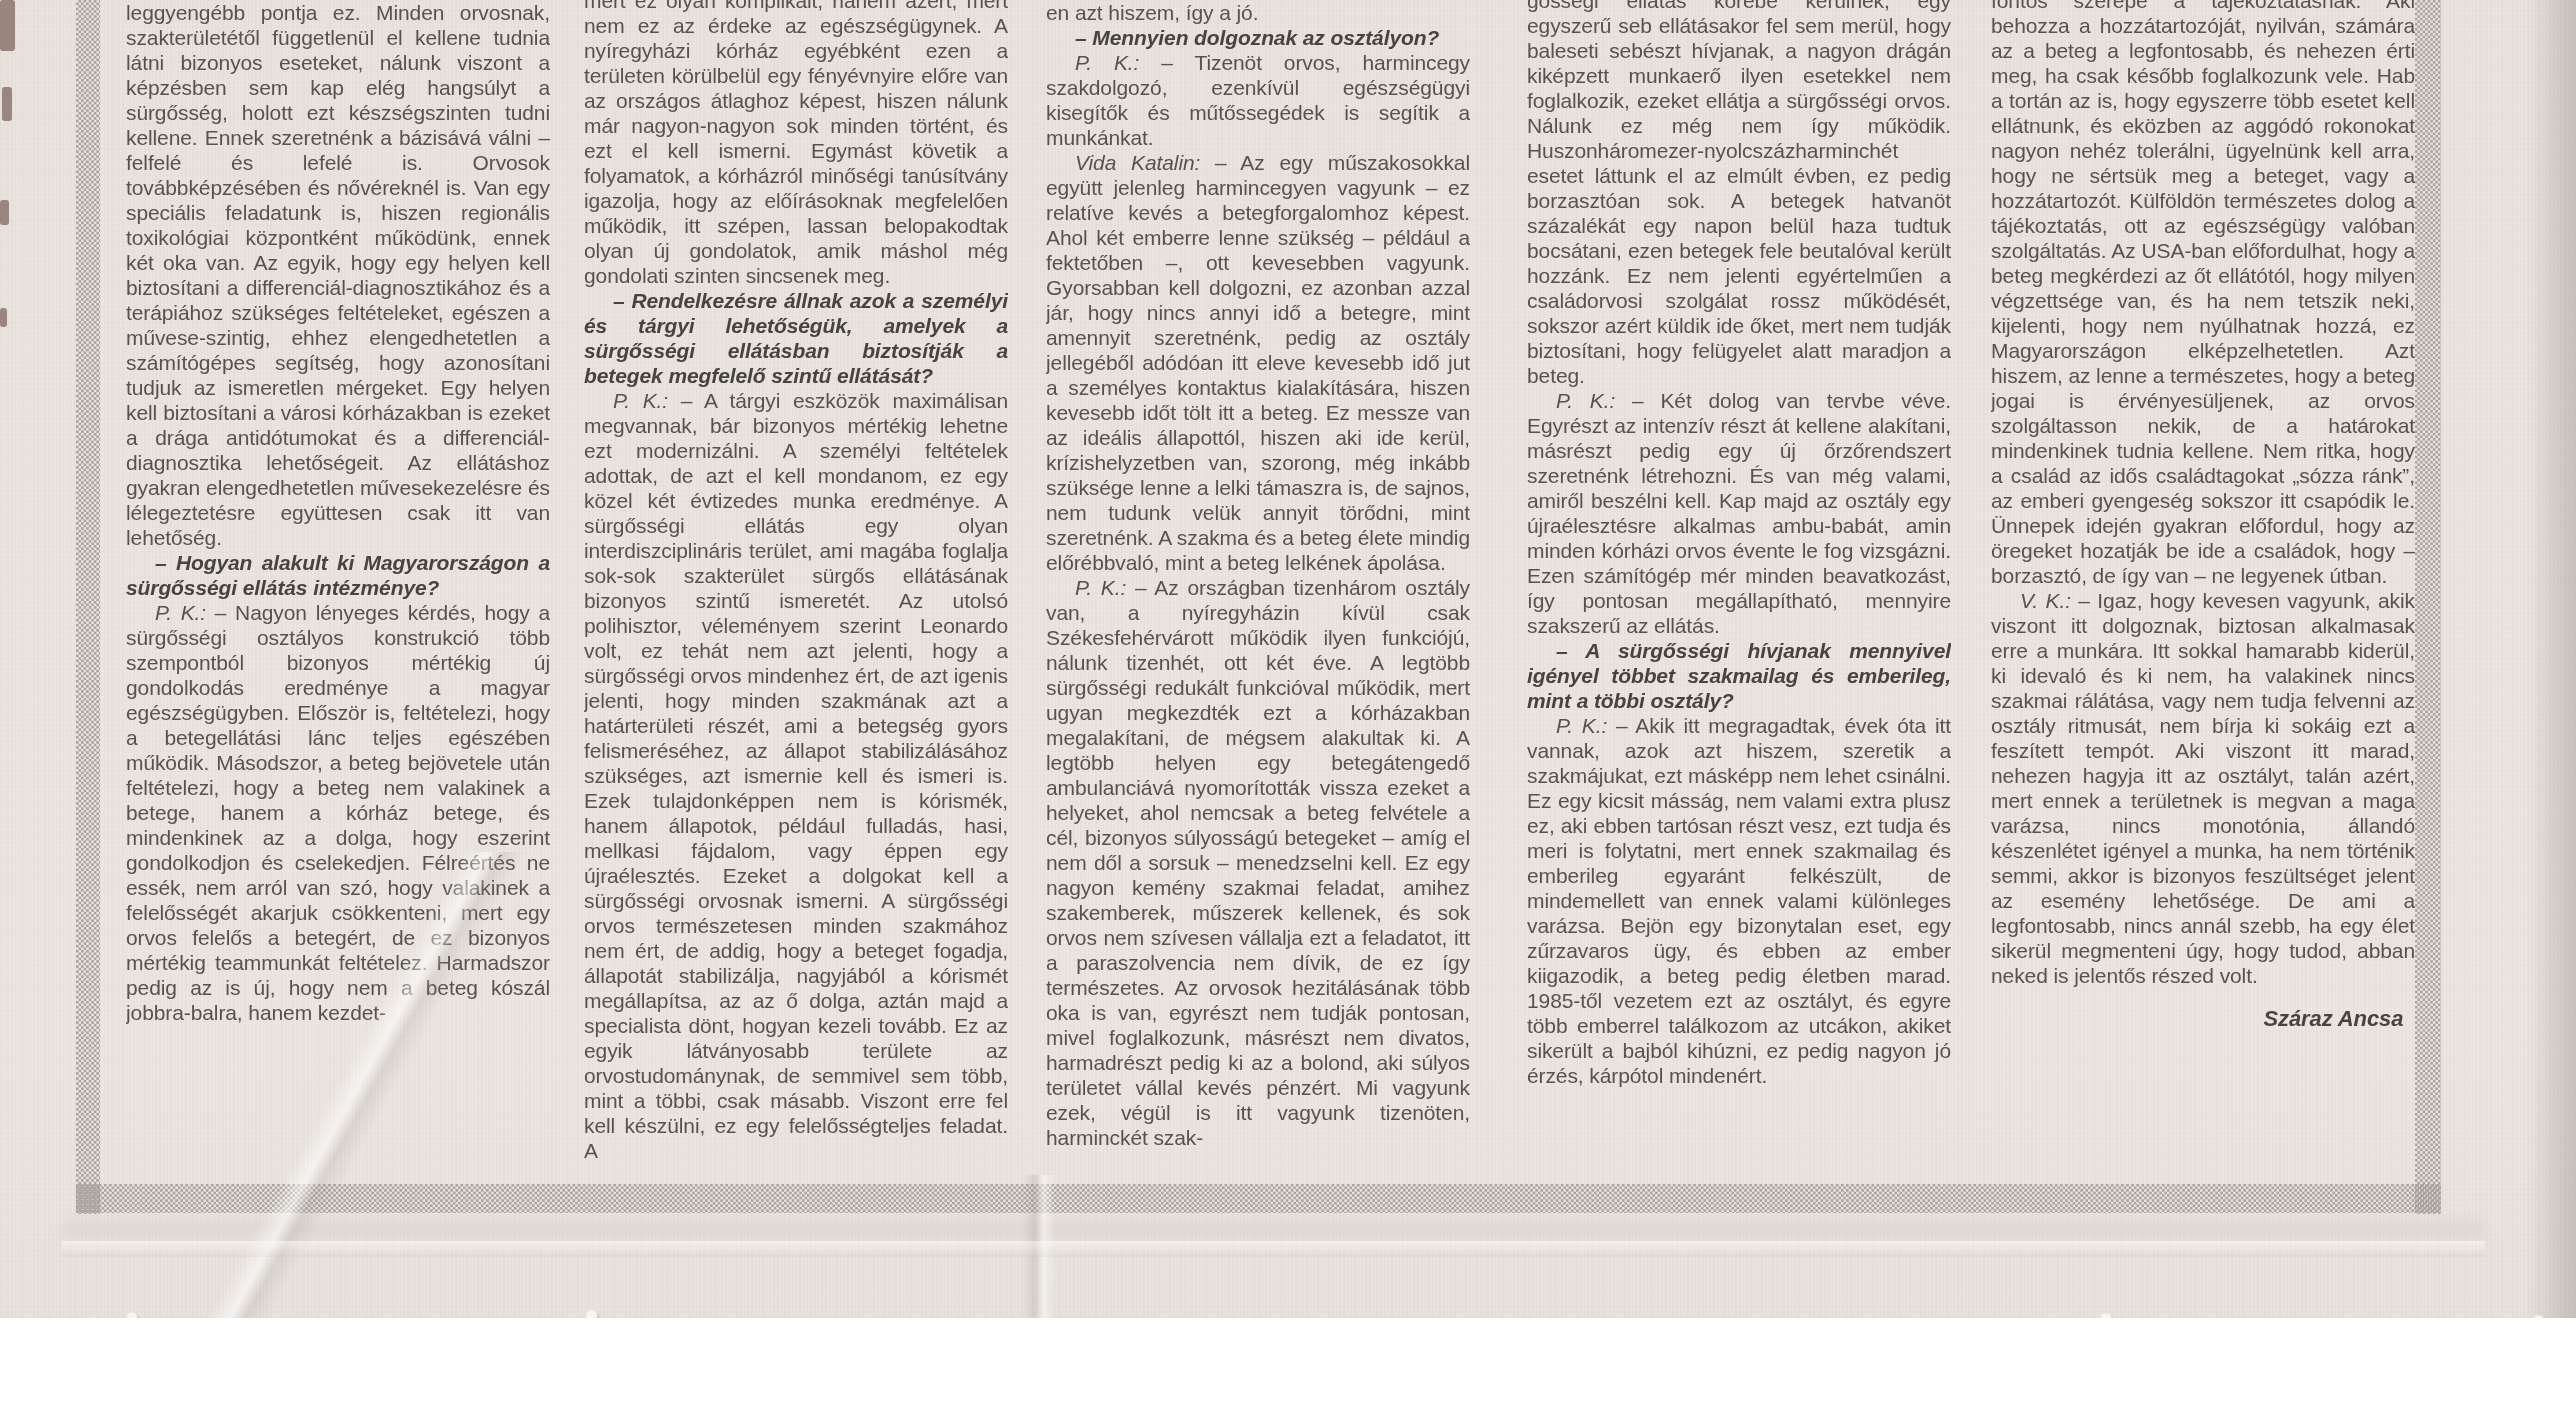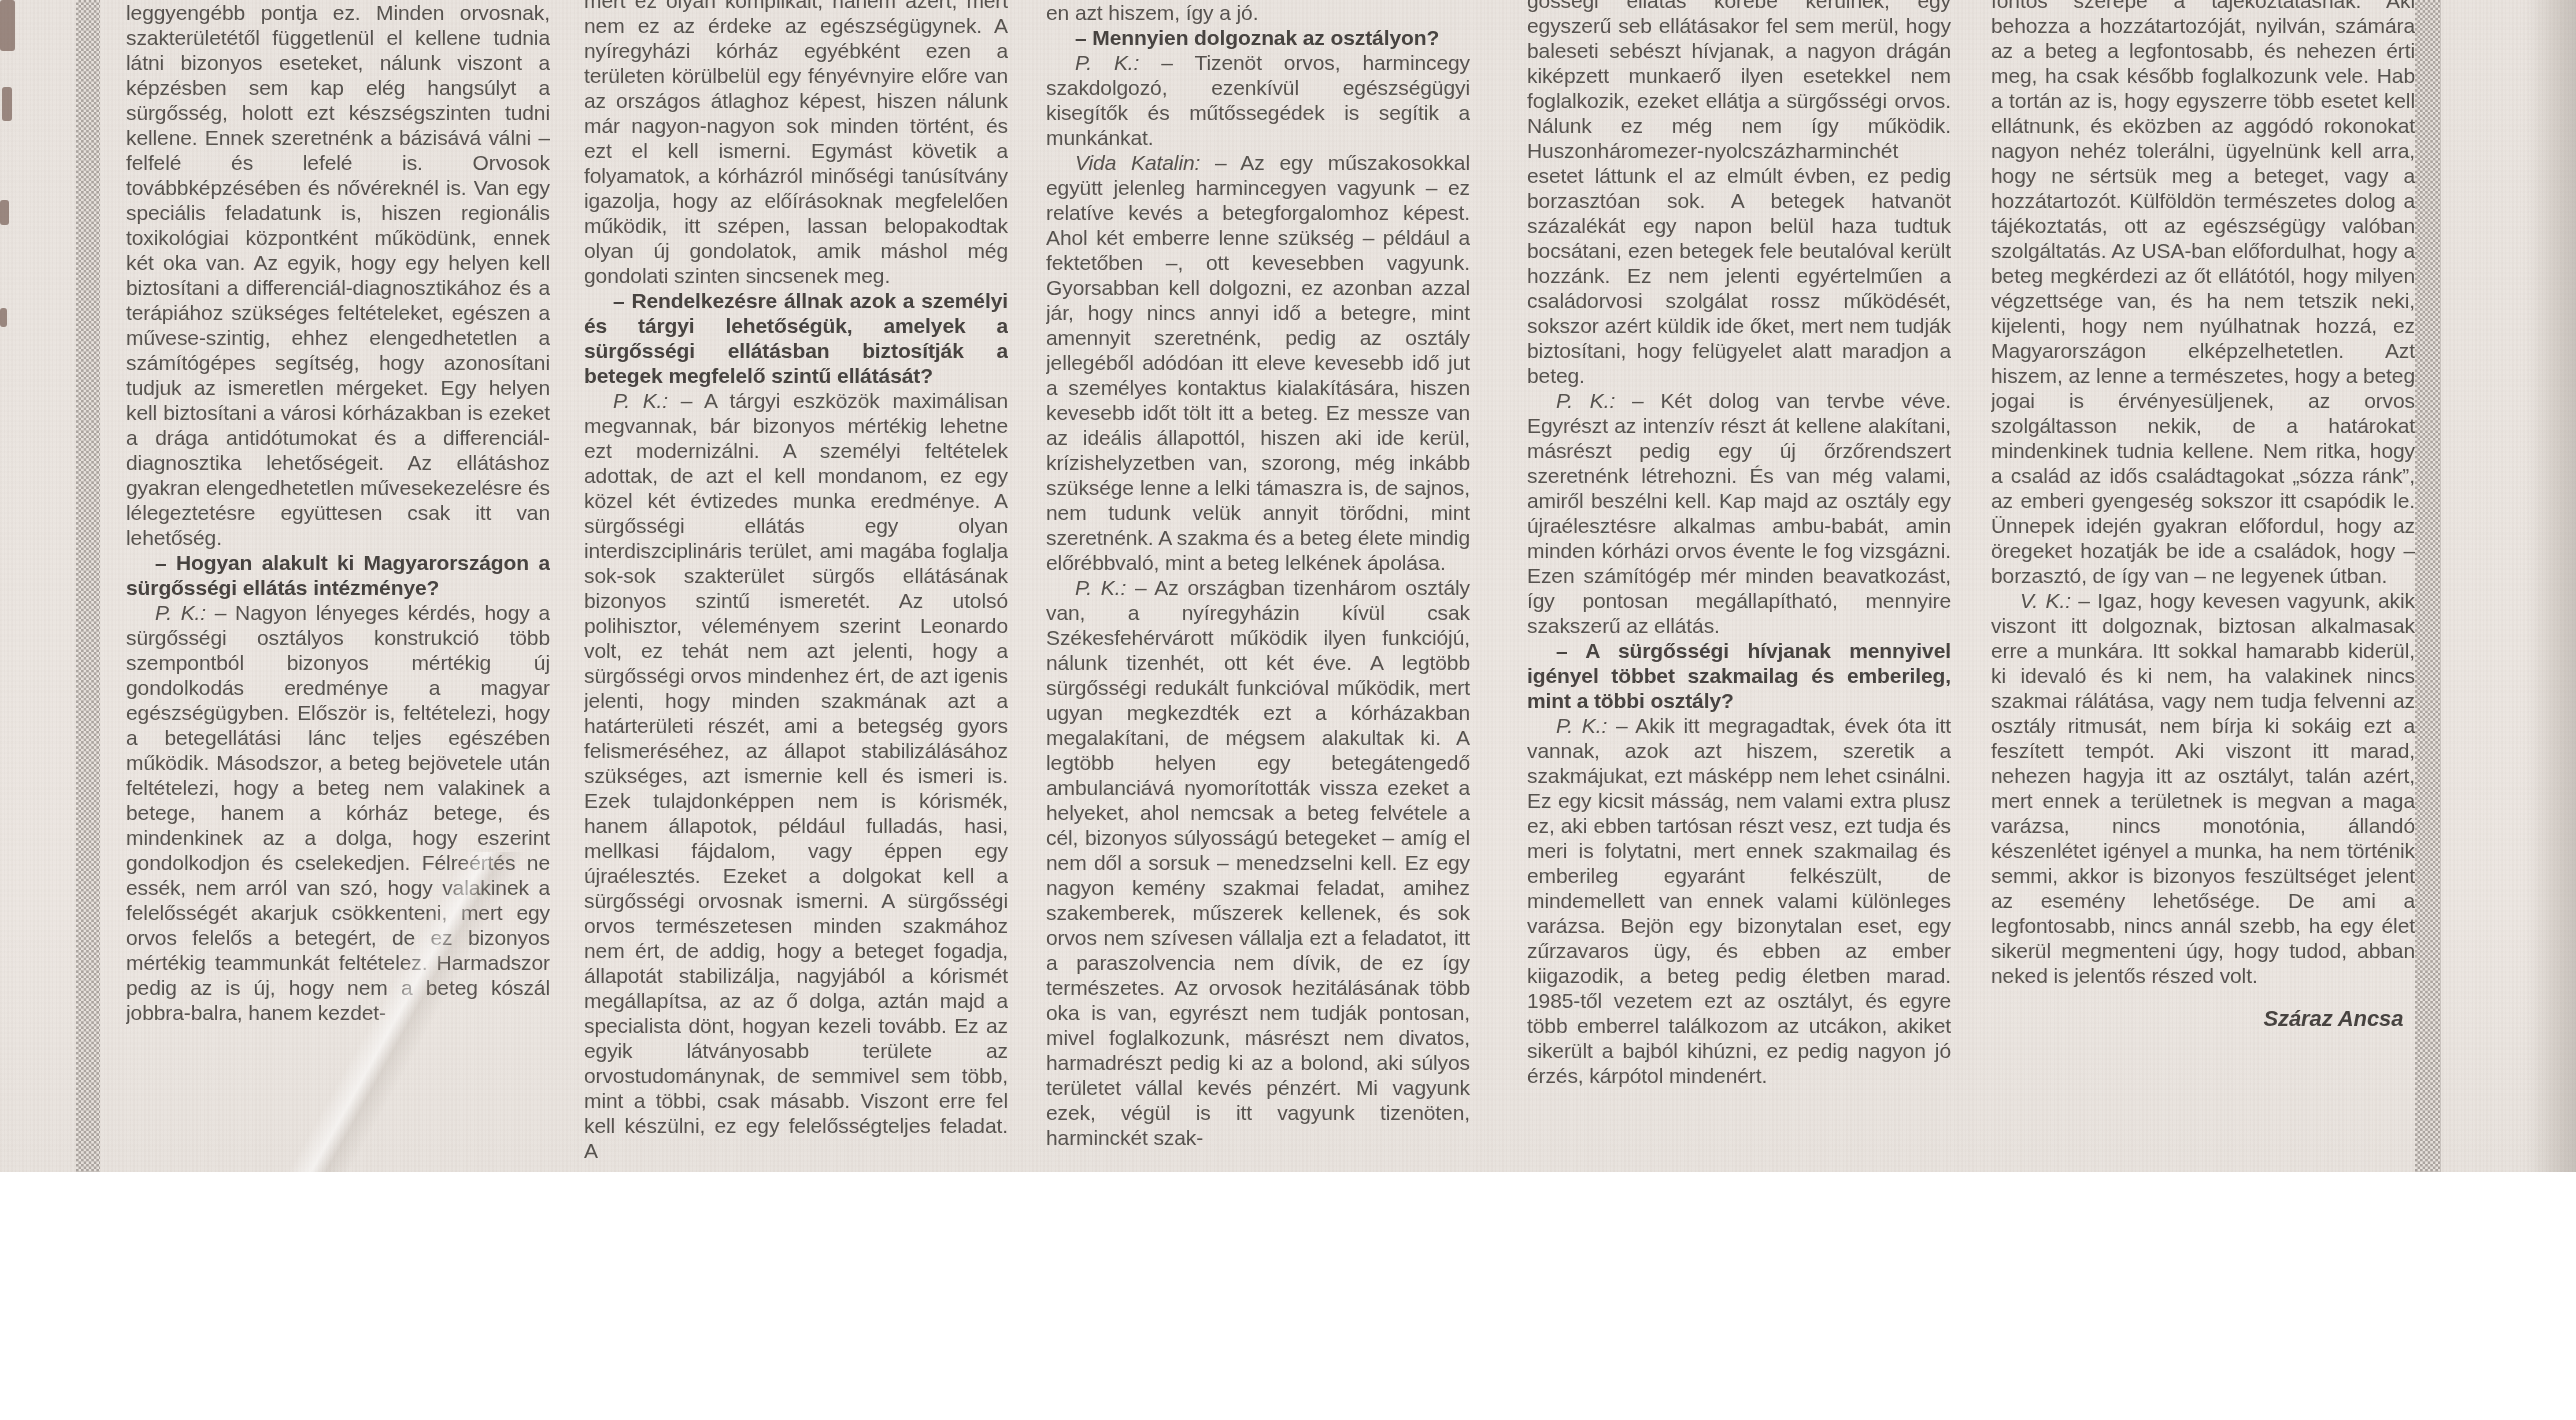--- a/index.html
+++ b/index.html
@@ -1,17 +1,17 @@
 <!DOCTYPE html>
 <html style="font-size:11.7px"><head>
 <meta charset="utf-8">
 <style>
   html,body{margin:0;padding:0;}
   #page{
-    position:relative; width:2576px; height:1172px; overflow:hidden;
+    position:relative; width:2576px; height:1318px; overflow:hidden;
     background:
       linear-gradient(180deg, #e9e3de 0%, #ebe5e0 55%, #ece6e1 78%, #e8e2dd 100%);
     font-family:"Liberation Sans", sans-serif;
   }
   
   #page::before{
     content:""; position:absolute; inset:0; pointer-events:none;
     background:
       repeating-linear-gradient(90deg, rgba(120,110,100,.030) 0 1.5px, rgba(255,255,255,.02) 1.5px 3.7px),
       repeating-linear-gradient(0deg, rgba(120,110,100,.016) 0 2.2px, transparent 2.2px 5.1px);
@@ -38,21 +38,21 @@
   }
   .col.cut .inner{ margin-top:-12.5px; }
   .col:nth-child(1){ left:126px; }
   .col:nth-child(2){ left:584px; }
   .col:nth-child(3){ left:1046px; }
   .col:nth-child(4){ left:1527px; }
   .col:nth-child(5){ left:1991px; }
   .col p{ margin:0; text-align:justify; }
   p.continuation{ text-indent:0; }
   p.paragraph{ text-indent:29px; }
-  p.question{ text-indent:29px; font-weight:bold; color:#474340; }
+  p.question{ text-indent:29px; font-weight:bold; font-style:italic; color:#474340; }
   p.byline{ text-align:right; font-weight:bold; font-style:italic; color:#474340;
             margin-top:18px; padding-right:11.7px; font-size:22px; }
   .speaker{ font-style:italic; }
   
   .edge-mark{ position:absolute; background:#6e544c; opacity:.65; border-radius:2.9px; }
   .em1{ left:0; top:8; width:14.7px; height:51px; }
   .em2{ left:1.5px; top:87px; width:10.3px; height:34px; }
   .em3{ left:0; top:200px; width:8.8px; height:25px; }
   .em4{ left:0; top:308px; width:7.3px; height:19px; }
   .tear{

